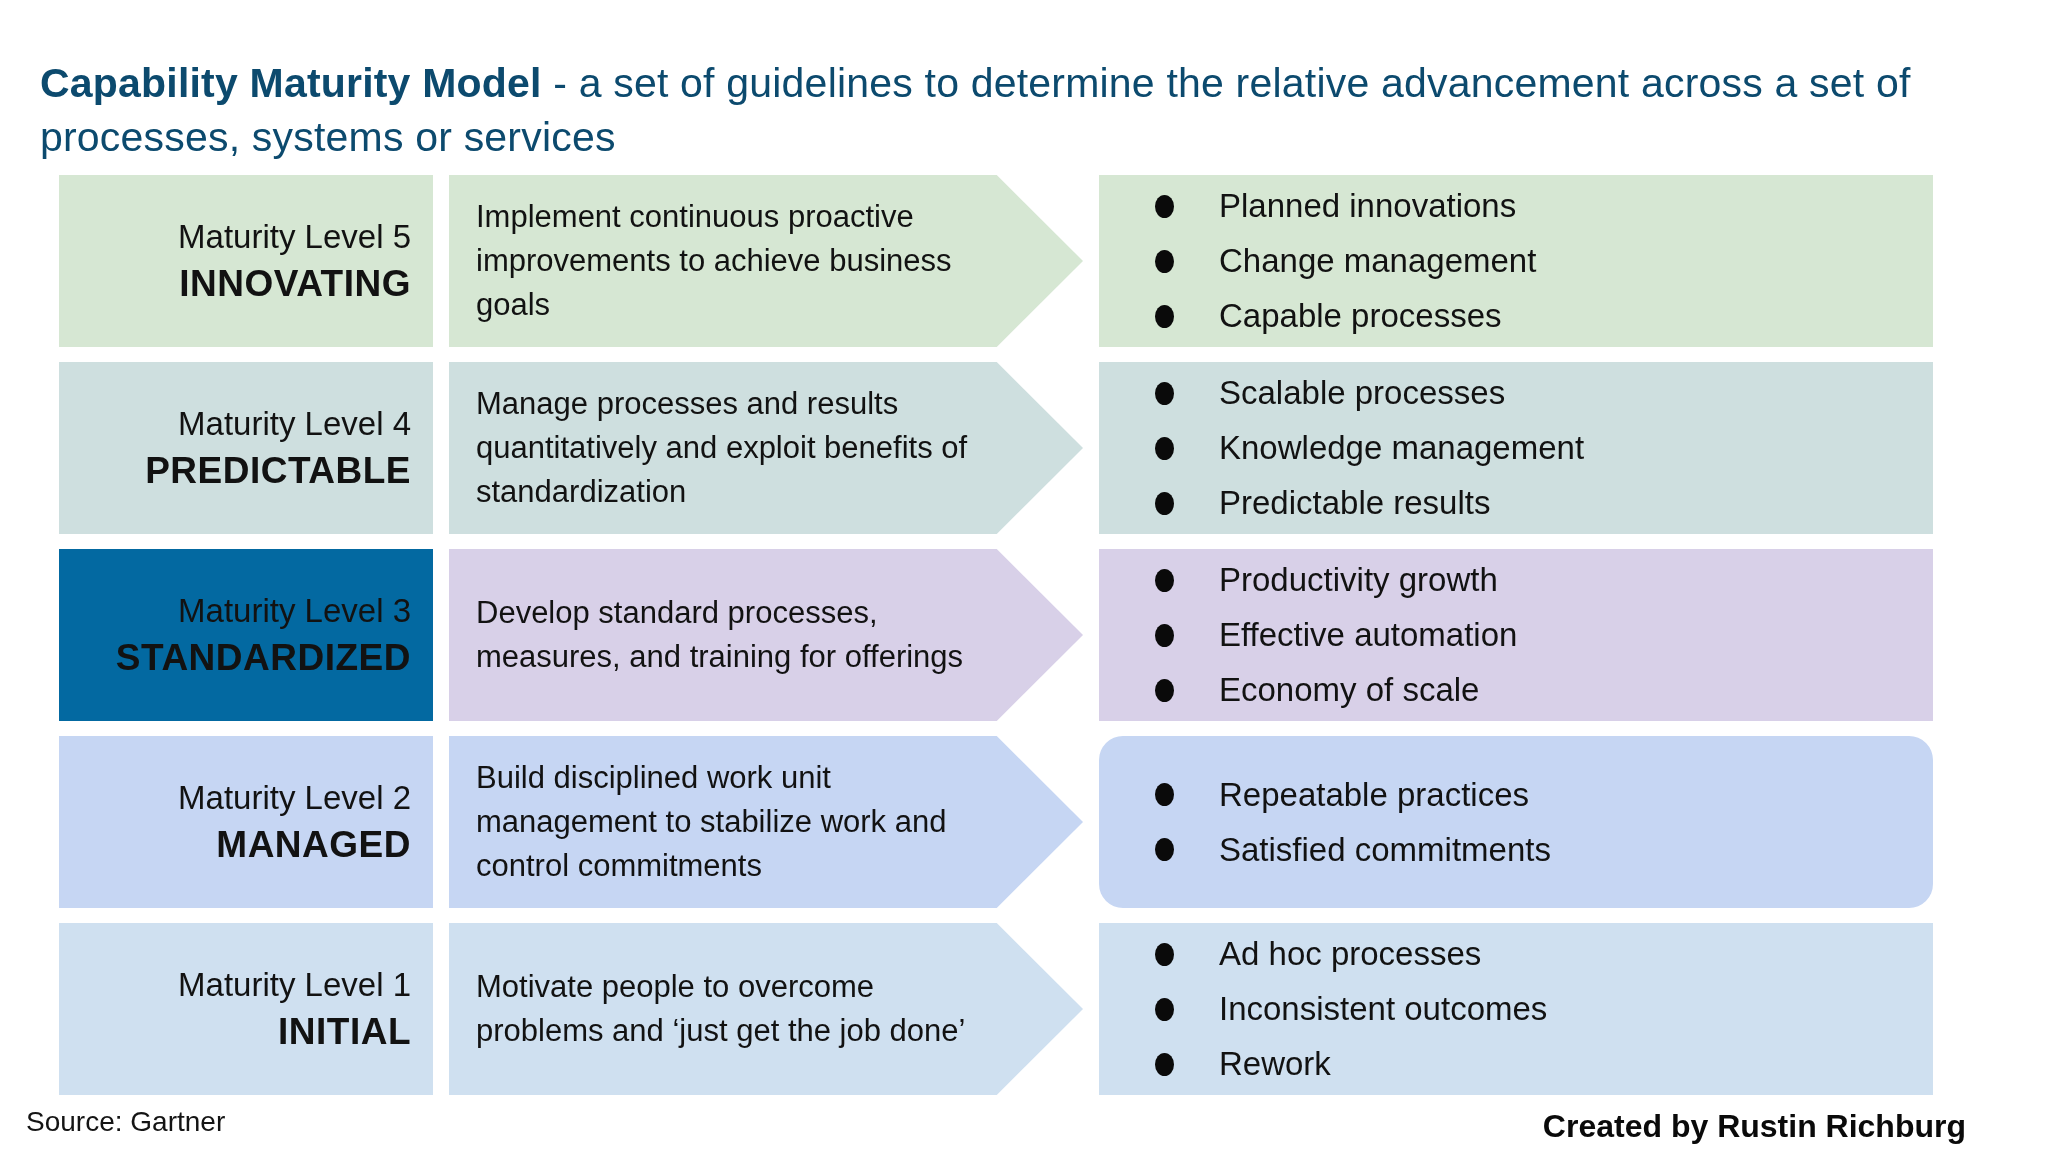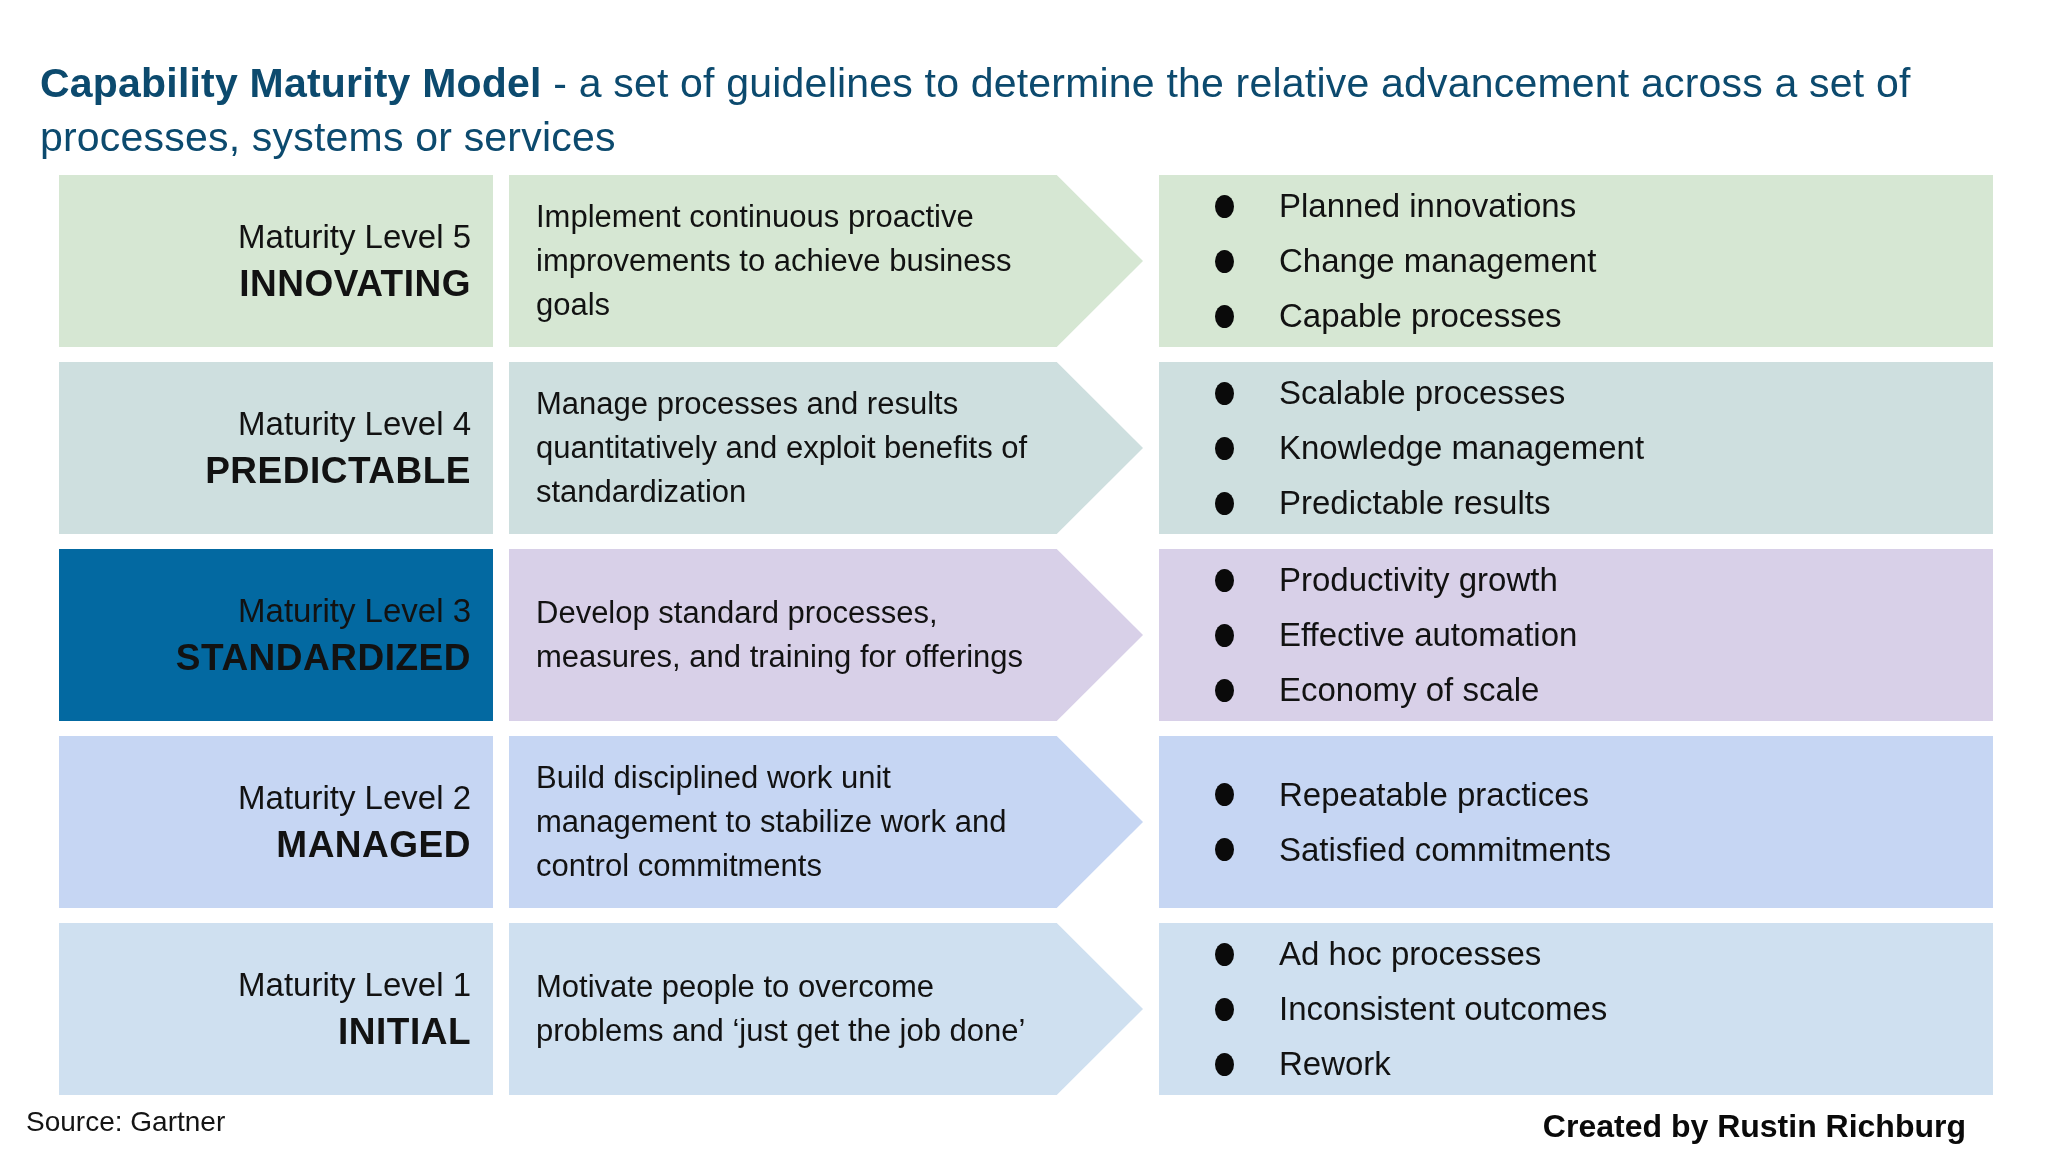--- a/index.html
+++ b/index.html
@@ -16,21 +16,21 @@
     font-size:41px;line-height:54px;color:#0c4a6e;
     letter-spacing:0.2px;
   }
   .title .t-bold{font-weight:700;}
   .rows{
     position:absolute;left:59px;top:175px;
     display:flex;flex-direction:column;gap:15px;
   }
   .row{display:flex;height:172px;}
   .label-box{
-    width:434px;box-sizing:border-box;
+    width:374px;box-sizing:border-box;
     display:flex;flex-direction:column;justify-content:center;align-items:flex-end;
     padding-right:22px;
   }
   .label-line1{font-size:33px;line-height:40px;}
   .label-line2{font-size:37px;line-height:44px;font-weight:700;margin-top:5px;letter-spacing:0.5px;}
   .arrow{
     width:634px;margin-left:16px;box-sizing:border-box;
     clip-path:polygon(0 0, 86.4% 0, 100% 50%, 86.4% 100%, 0 100%);
     display:flex;align-items:center;
     padding:0 100px 0 27px;
@@ -139,21 +139,21 @@
     </div>
 
     <div class="row">
       <div class="label-box" style="background-color: rgb(198, 214, 243);">
         <div class="label-line1">Maturity Level 2</div>
         <div class="label-line2">MANAGED</div>
       </div>
       <div class="arrow" style="background-color: rgb(198, 214, 243);">
         <span>Build disciplined work unit management to stabilize work and control commitments</span>
       </div>
-      <div class="bullets-box" style="background-color: rgb(198, 214, 243);">
+      <div class="bullets-box" style="background-color: rgb(198, 214, 243); border-radius: 24px;">
         <div class="bullet-row">
             <span class="bullet-dot"></span>
             <span>Repeatable practices</span>
           </div>
         <div class="bullet-row">
             <span class="bullet-dot"></span>
             <span>Satisfied commitments</span>
           </div>
       </div>
     </div>

